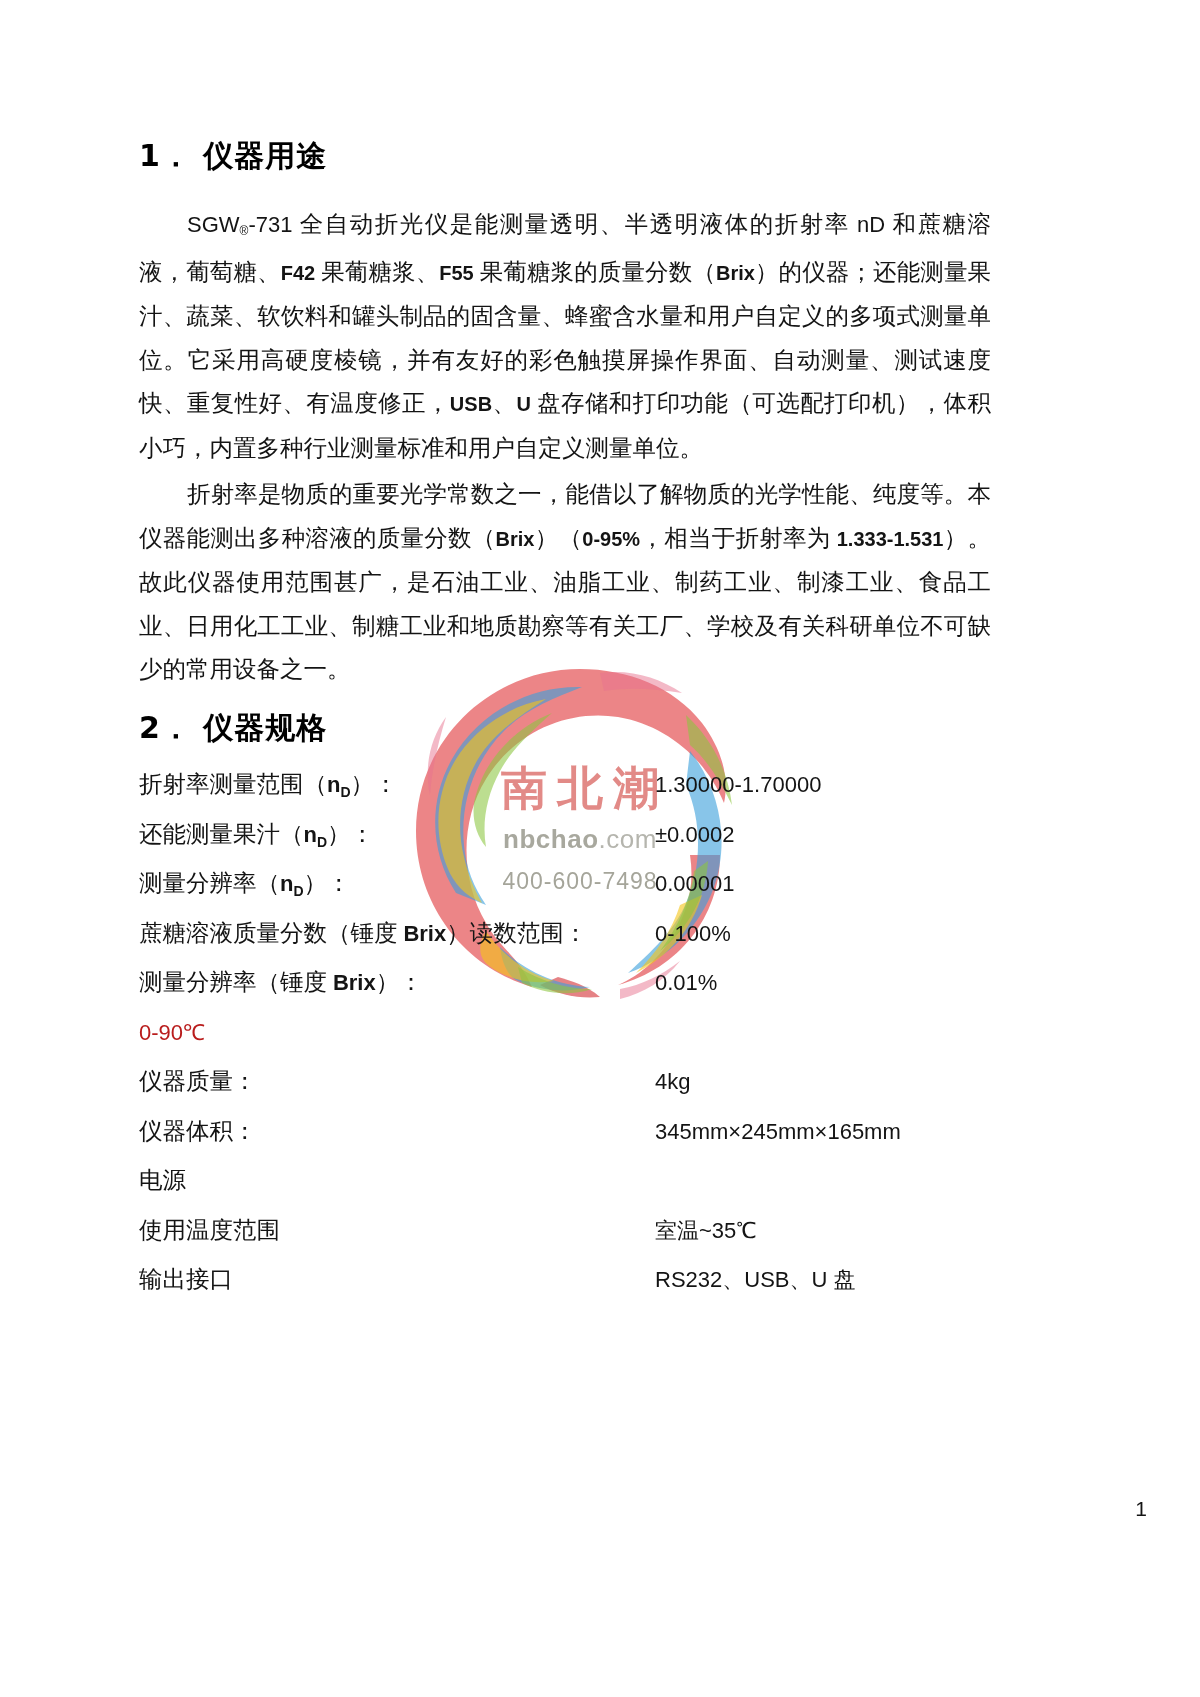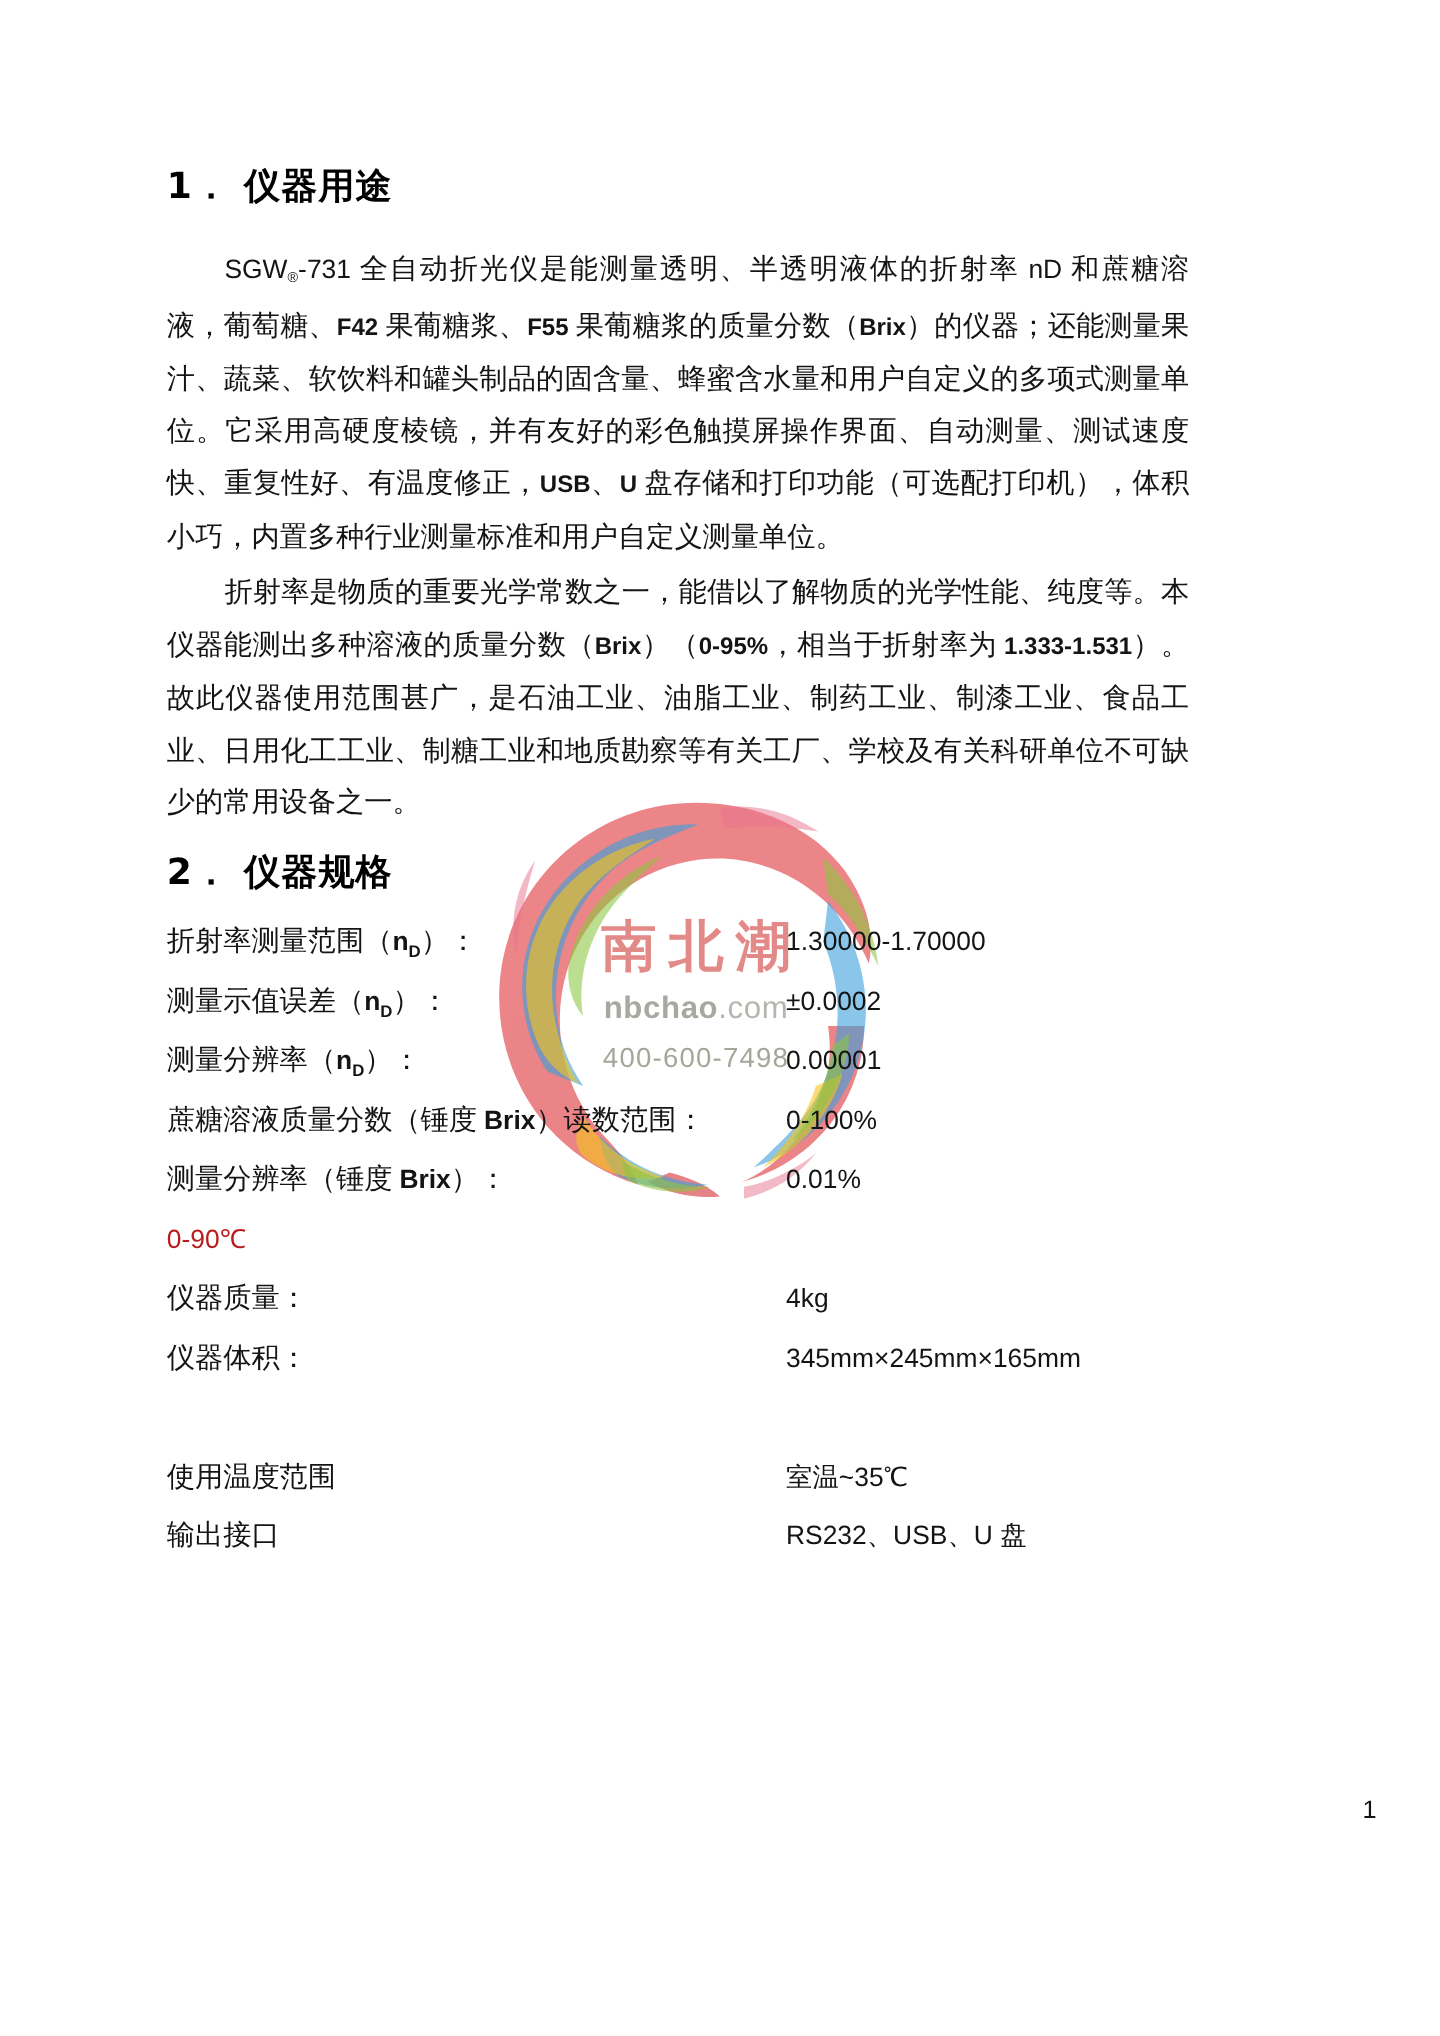--- a/index.html
+++ b/index.html
@@ -248,21 +248,21 @@
     <p class="para" id="para-2"><span>折射率是物质的重要光学常数之一，能借以了解物质的光学性能、纯度等。本仪器能测出多种溶液的质量分数（</span><span class="latin-b">Brix</span><span>）（</span><span class="latin-b">0-95%</span><span>，相当于折射率为 </span><span class="latin-b">1.333-1.531</span><span>）。故此仪器使用范围甚广，是石油工业、油脂工业、制药工业、制漆工业、食品工业、日用化工工业、制糖工业和地质勘察等有关工厂、学校及有关科研单位不可缺少的常用设备之一。</span></p>
 
     <h2 class="h-section" id="sec2-heading">2． 仪器规格</h2>
 
     <div class="specs" id="spec-list">
         <div class="spec-row">
           <div class="spec-label"><span>折射率测量范围（</span><span class="nd-sub">n<sub>D</sub></span><span>）：</span></div>
           <div class="spec-value">1.30000-1.70000</div>
         </div>
         <div class="spec-row">
-          <div class="spec-label"><span>测量示值误差（</span><span class="nd-sub">n<sub>D</sub></span><span>）：</span></div>
+          <div class="spec-label"><span>还能测量果汁（</span><span class="nd-sub">n<sub>D</sub></span><span>）：</span></div>
           <div class="spec-value">±0.0002</div>
         </div>
         <div class="spec-row">
           <div class="spec-label"><span>测量分辨率（</span><span class="nd-sub">n<sub>D</sub></span><span>）：</span></div>
           <div class="spec-value">0.00001</div>
         </div>
         <div class="spec-row">
           <div class="spec-label"><span>蔗糖溶液质量分数（锤度 </span><span class="brix">Brix</span><span>）读数范围：</span></div>
           <div class="spec-value">0-100%</div>
         </div>
@@ -275,20 +275,21 @@
         </div>
         <div class="spec-row">
           <div class="spec-label"><span>仪器质量：</span></div>
           <div class="spec-value">4kg</div>
         </div>
         <div class="spec-row">
           <div class="spec-label"><span>仪器体积：</span></div>
           <div class="spec-value">345mm×245mm×165mm</div>
         </div>
         <div class="spec-row">
+          <div class="spec-label"><span>电源</span></div>
         </div>
         <div class="spec-row">
           <div class="spec-label"><span>使用温度范围</span></div>
           <div class="spec-value">室温~35℃</div>
         </div>
         <div class="spec-row">
           <div class="spec-label"><span>输出接口</span></div>
           <div class="spec-value">RS232、USB、U 盘</div>
         </div>
       </div>

